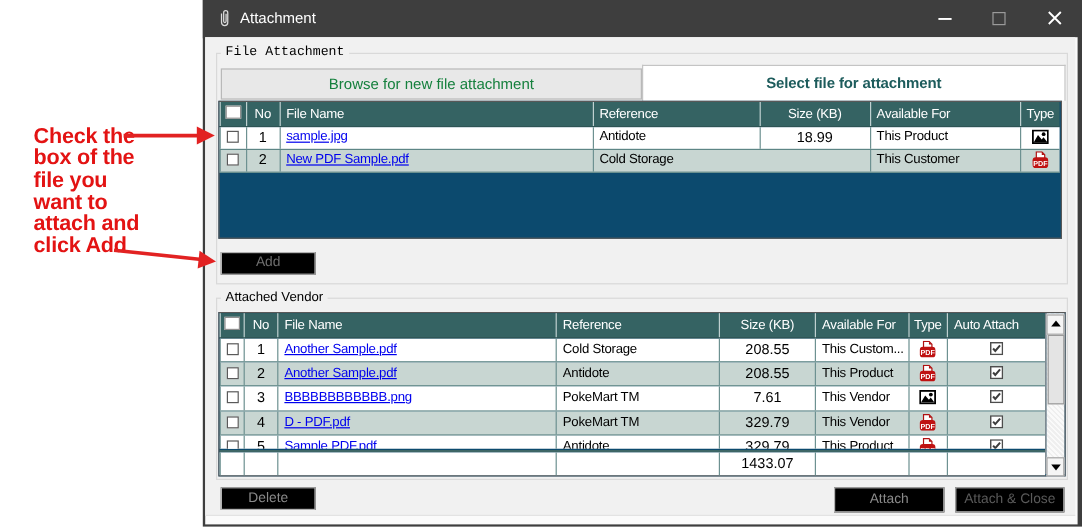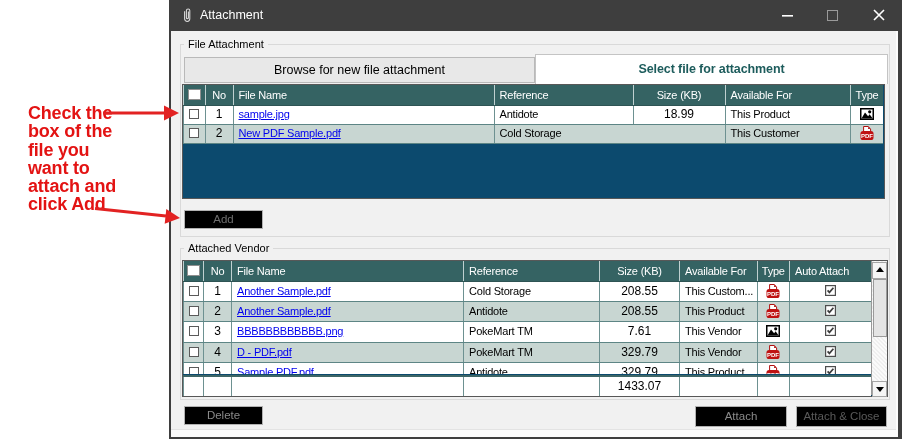--- a/index.html
+++ b/index.html
@@ -16,27 +16,27 @@
 
 #win { left:169px; top:0; width:733px; height:438.5px; background:#3e3e3e; }
 #titlebar { left:0; top:0; width:733px; height:31.5px; background:#3e3e3e; }
 #title-text { left:31px; top:8px; color:#ffffff; font-size:12.5px; }
 #client-outer { left:2px; top:31px; width:727px; height:405.5px; background:#fbfbfb; }
 #client { left:2px; top:31px; width:725px; height:399px; background:#f1f1f1; border-bottom:1.5px solid #e3e3e3; }
 
 
 .groupbox { border:1px solid #d9d9d9; }
 #gb1 { left:180px; top:44px; width:710px; height:193px; }
-#gb1-label { left:184px; top:38px; background:#f1f1f1; padding:0 4px; font-size:11px; color:#000; }
+#gb1-label { left:184px; top:38px; background:#f1f1f1; padding:0 4px; font-size:11px; color:#000;font-family:Liberation Mono, monospace; }
 #gb2 { left:180px; top:248px; width:710px; height:152px; }
 #gb2-label { left:184px; top:242px; background:#f1f1f1; padding:0 4px; font-size:11px; color:#000; }
 
 
 #tab1 { left:184px; top:57px; width:351px; height:26px; background:#e8e8e8;
-  border:1px solid #b9b9b9; text-align:center; line-height:24px; font-size:12.5px; color:#000000; }
+  border:1px solid #b9b9b9; text-align:center; line-height:24px; font-size:12.5px; color:#15803d; }
 #tab2 { left:535px; top:54px; width:353px; height:30px; background:#ffffff;
   border:1px solid #c4c4c4; border-bottom:none; text-align:center; line-height:28px;
   font-size:12.5px; font-weight:bold; color:#1d5c5c; letter-spacing:-0.1px; }
 
 
 .grid { background:#0c4a6e; border:1.5px solid #585858; }
 .hdr { background:#356363; color:#fff; font-size:11px; letter-spacing:-0.2px; border-bottom:1px solid #2e5454; }
 .hdrcell { position:absolute; top:0; height:100%; padding-left:5px;
   border-left:1px solid #bfd0d0; }
 .cell { position:absolute; top:0; height:100%; padding-left:5px;

